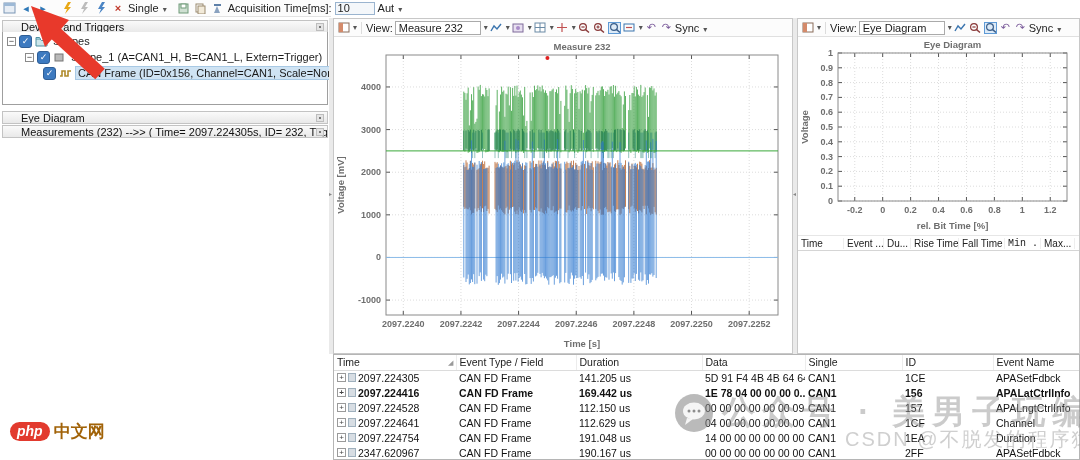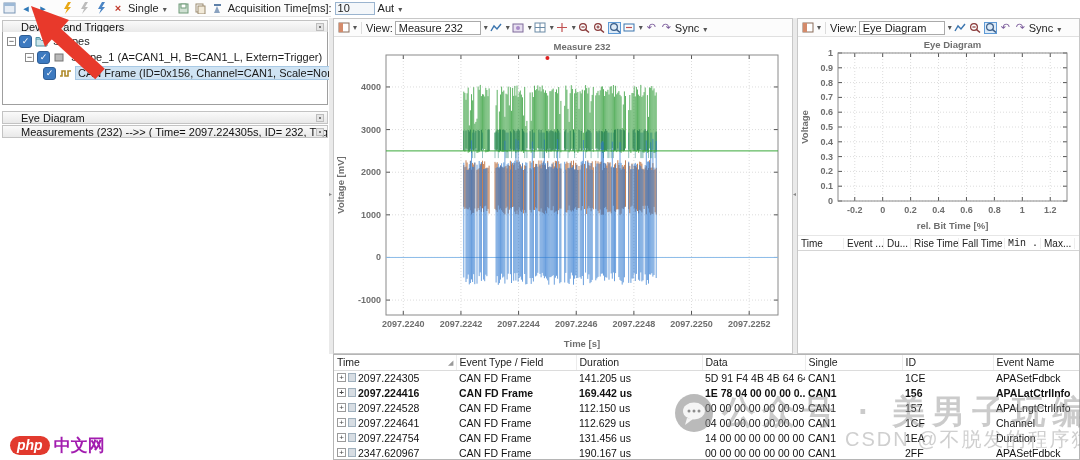--- a/index.html
+++ b/index.html
@@ -91,21 +91,21 @@
   
   .red-arrow { position:absolute; left:0; top:0; pointer-events:none; z-index:60; }
   .wm { position:absolute; pointer-events:none; z-index:55; }
   .wm-wechat-text { font-size:33px; letter-spacing:7px; color:rgba(140,140,140,.45); font-weight:bold; white-space:nowrap; }
   .wm-csdn-text { font-size:20px; letter-spacing:2px; color:rgba(160,160,160,.5); white-space:nowrap; }
   .php-logo { display:flex; align-items:center; gap:4px; }
   .php-badge {
     background:#e23a2e; color:#fff; font-weight:bold; font-style:italic;
     border-radius:10px; padding:1px 7px 2px; font-size:14px;
   }
-  .php-cn { font-size:17px; font-weight:bold; color:#a21caf; }
+  .php-cn { font-size:17px; font-weight:bold; color:#a16207; }
   svg text { font-family:"Liberation Sans", sans-serif; }
 </style>
 </head>
 <body>
 
 <div class="app">
 
   <div class="top-toolbar">
     <span class="tb-ic">
       <svg width="13" height="12">
@@ -562,21 +562,21 @@
           </tr>
           <tr>
             <td>
               <span class="cell-time">
                 <span class="exp-s">+</span>
                 <span class="doc-ic"></span>
                 <span>2097.224754</span>
               </span>
             </td>
             <td>CAN FD Frame</td>
-            <td>131.456 us</td>
+            <td>191.048 us</td>
             <td>14 00 00 00 00 00 00 00</td>
             <td>CAN1</td>
             <td>1EA</td>
             <td>Duration</td>
           </tr>
           <tr>
             <td>
               <span class="cell-time">
                 <span class="exp-s">+</span>
                 <span class="doc-ic"></span>
@@ -592,21 +592,21 @@
           </tr>
         </tbody>
     </table>
   </div>
 
   <svg class="red-arrow" width="140" height="120">
     <polygon points="31,6 69,20 45,47" fill="#e8392b"></polygon>
     <line x1="52" y1="30" x2="100" y2="74" stroke="#e8392b" stroke-width="14"></line>
   </svg>
 
-  <div class="wm" style="left:10px; top:434px;">
+  <div class="wm" style="left:10px; top:420px;">
     <span class="php-logo">
       <span class="php-badge">php</span>
       <span class="php-cn">中文网</span>
     </span>
   </div>
   <svg class="wm" style="left:672px; top:392px;" width="48" height="44">
     <circle cx="22" cy="21" r="19" fill="rgba(130,130,130,.55)"></circle>
     <ellipse cx="22" cy="19" rx="11" ry="8.5" fill="#fff" opacity=".85"></ellipse>
     <polygon points="15,26 13,33 21,27" fill="#fff" opacity=".85"></polygon>
     <circle cx="17" cy="19" r="1.5" fill="rgba(130,130,130,.9)"></circle>

